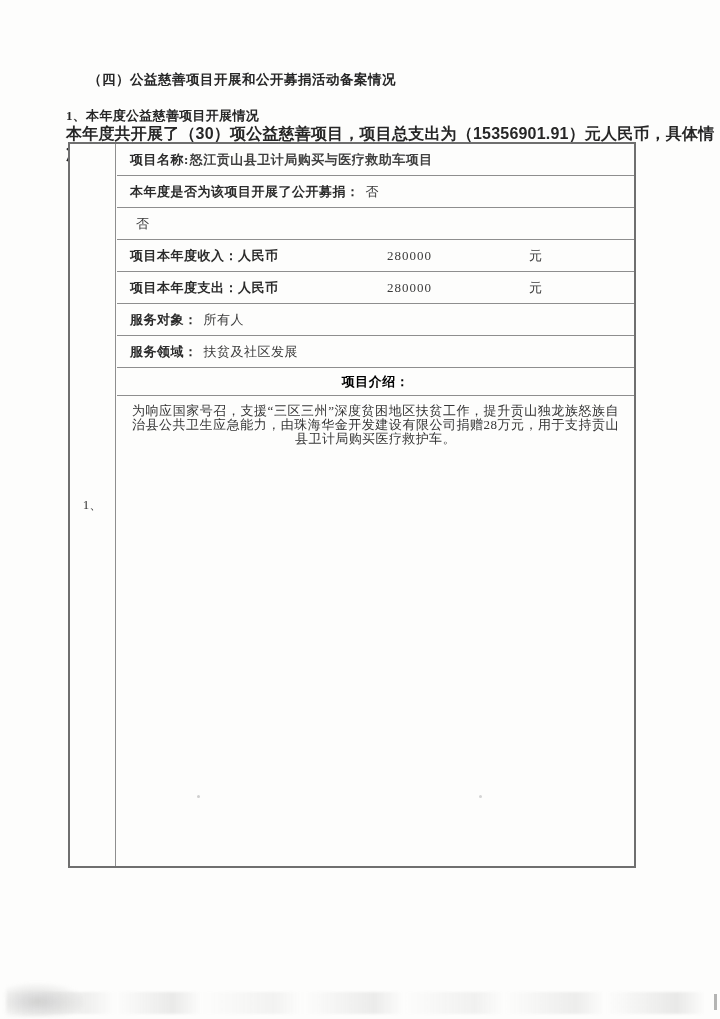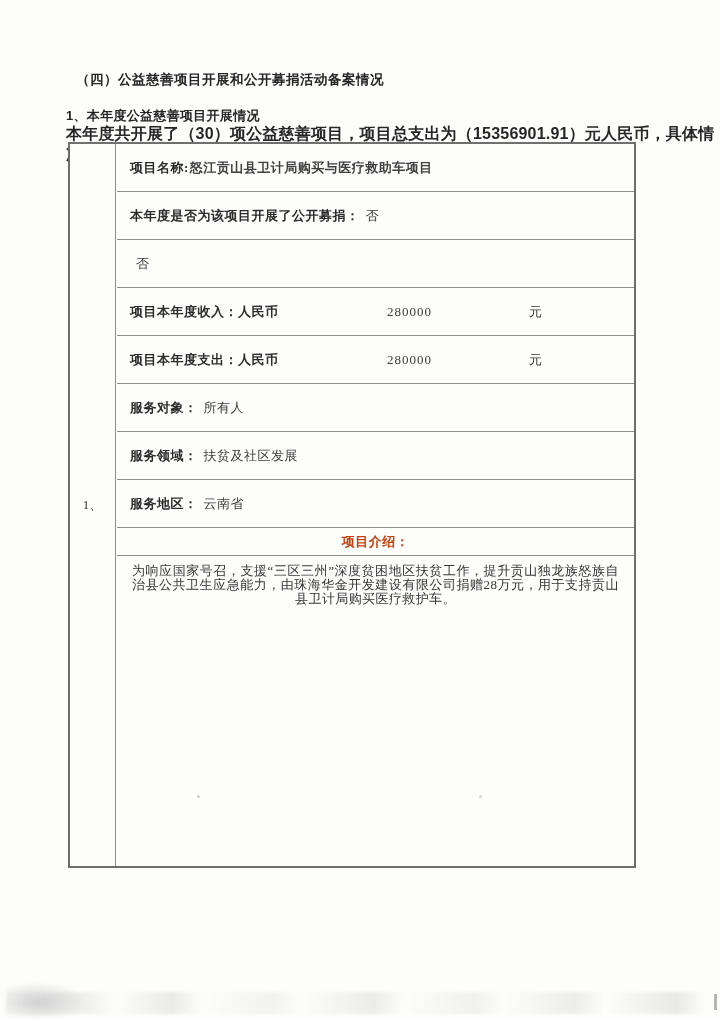--- a/index.html
+++ b/index.html
@@ -6,28 +6,28 @@
   html, body { width: 720px; height: 1019px; }
   body {
     position: relative;
     width: 720px; height: 1019px;
     background: #fdfdfc;
     font-family: "Liberation Serif", "DejaVu Serif", serif;
     color: #2e2e2e;
     overflow: hidden;
   }
   .heading-1 {
-    position: absolute; left: 76px; top: 71px;
+    position: absolute; left: 88px; top: 71px;
     font-family: "Liberation Sans", "DejaVu Sans", sans-serif;
     font-weight: bold; font-size: 13.5px; color: #262626;
     letter-spacing: 0.5px;
   }
   .heading-2 {
     position: absolute; left: 66px; top: 107px;
-    font-family: Liberation Sans, sans-serif;
+    font-family: Liberation Serif, serif;
     font-weight: bold; font-size: 13px; color: #262626;
     letter-spacing: 0.3px;
   }
   .summary-line {
     position: absolute; left: 66px; top: 124px;
     font-family: "Liberation Sans", "DejaVu Sans", sans-serif;
     font-weight: bold; font-size: 16px; color: #262626;
     letter-spacing: 0.2px;
   }
   .proj-table {
@@ -40,21 +40,21 @@
     position: absolute; left: 0; top: 0; bottom: 0; width: 46px;
     border-right: 1px solid #8e8e8e;
     display: flex; align-items: center; justify-content: center;
     font-size: 13px; color: #333;
   }
   .rows-col {
     position: absolute; left: 47px; top: 0; right: 0; bottom: 0;
     display: flex; flex-direction: column;
   }
   .row {
-    height: 48px; flex: none;
+    height: 32px; flex: none;
     border-bottom: 1px solid #8e8e8e;
     display: flex; align-items: center;
     padding: 0 13px;
     position: relative;
     font-size: 13px;
     letter-spacing: 0.5px;
   }
   .row .lbl { font-weight: bold; color: #2b2b2b; }
   .row .val { margin-left: 6px; color: #3a3a3a; }
   .row .val.bold-val { font-weight: bold; margin-left: 1px; color: #404040; }
@@ -62,21 +62,21 @@
     position: absolute; left: 270px;
     color: #3a3a3a; letter-spacing: 1px;
   }
   .row .unit {
     position: absolute; left: 412px;
     color: #3a3a3a;
   }
   .row.intro-header {
     height: 28px;
     justify-content: center;
-    font-weight: bold; color: #c2410c;
+    font-weight: bold; color: #000000;
   }
   .row.intro-cell {
     flex: 1;
     border-bottom: none;
     display: block;
     padding: 8px 15px 0 15px;
     text-align: justify;
     text-align-last: center;
     line-height: 14px;
     font-size: 13px;
@@ -155,24 +155,20 @@
     <div class="row">
       <span class="lbl">服务对象：</span>
       <span class="val">所有人</span>
     </div>
 
     <div class="row">
       <span class="lbl">服务领域：</span>
       <span class="val">扶贫及社区发展</span>
     </div>
 
-    <div class="row">
-      <span class="lbl">服务地区：</span>
-      <span class="val">云南省</span>
-    </div>
 
     <div class="row intro-header">
       <span>项目介绍：</span>
     </div>
 
     <div class="row intro-cell">
       <span>为响应国家号召，支援“三区三州”深度贫困地区扶贫工作，提升贡山独龙族怒族自治县公共卫生应急能力，由珠海华金开发建设有限公司捐赠28万元，用于支持贡山县卫计局购买医疗救护车。</span>
     </div>
 
   </div>

